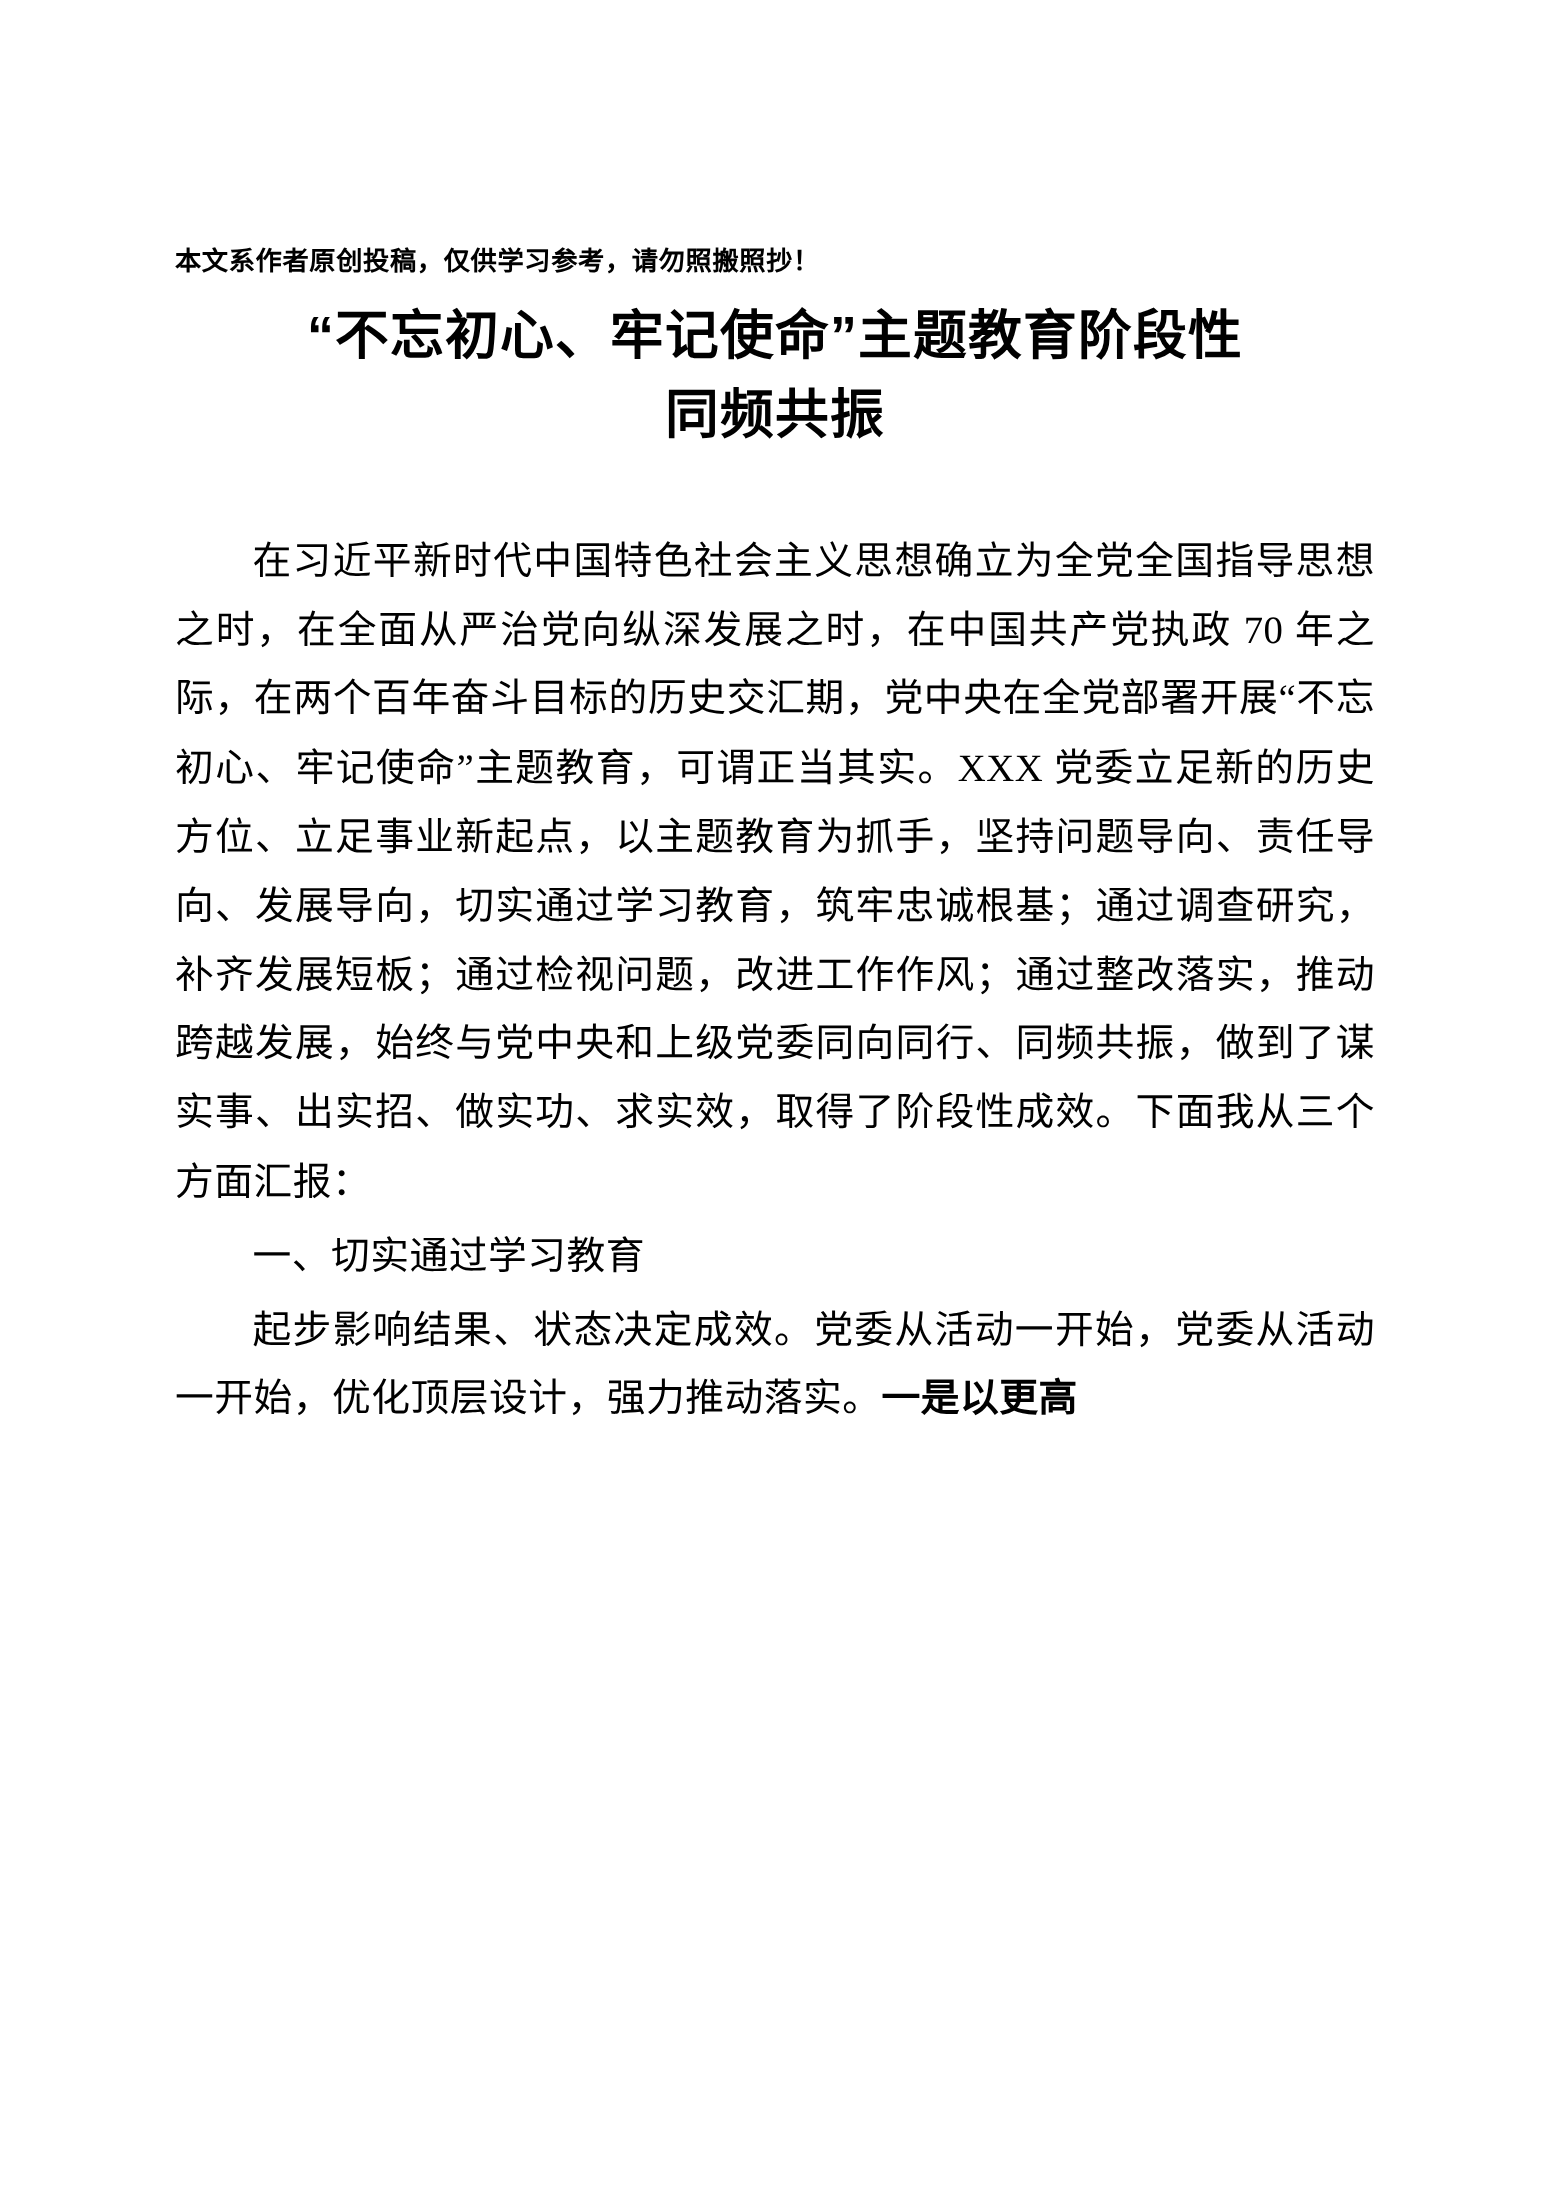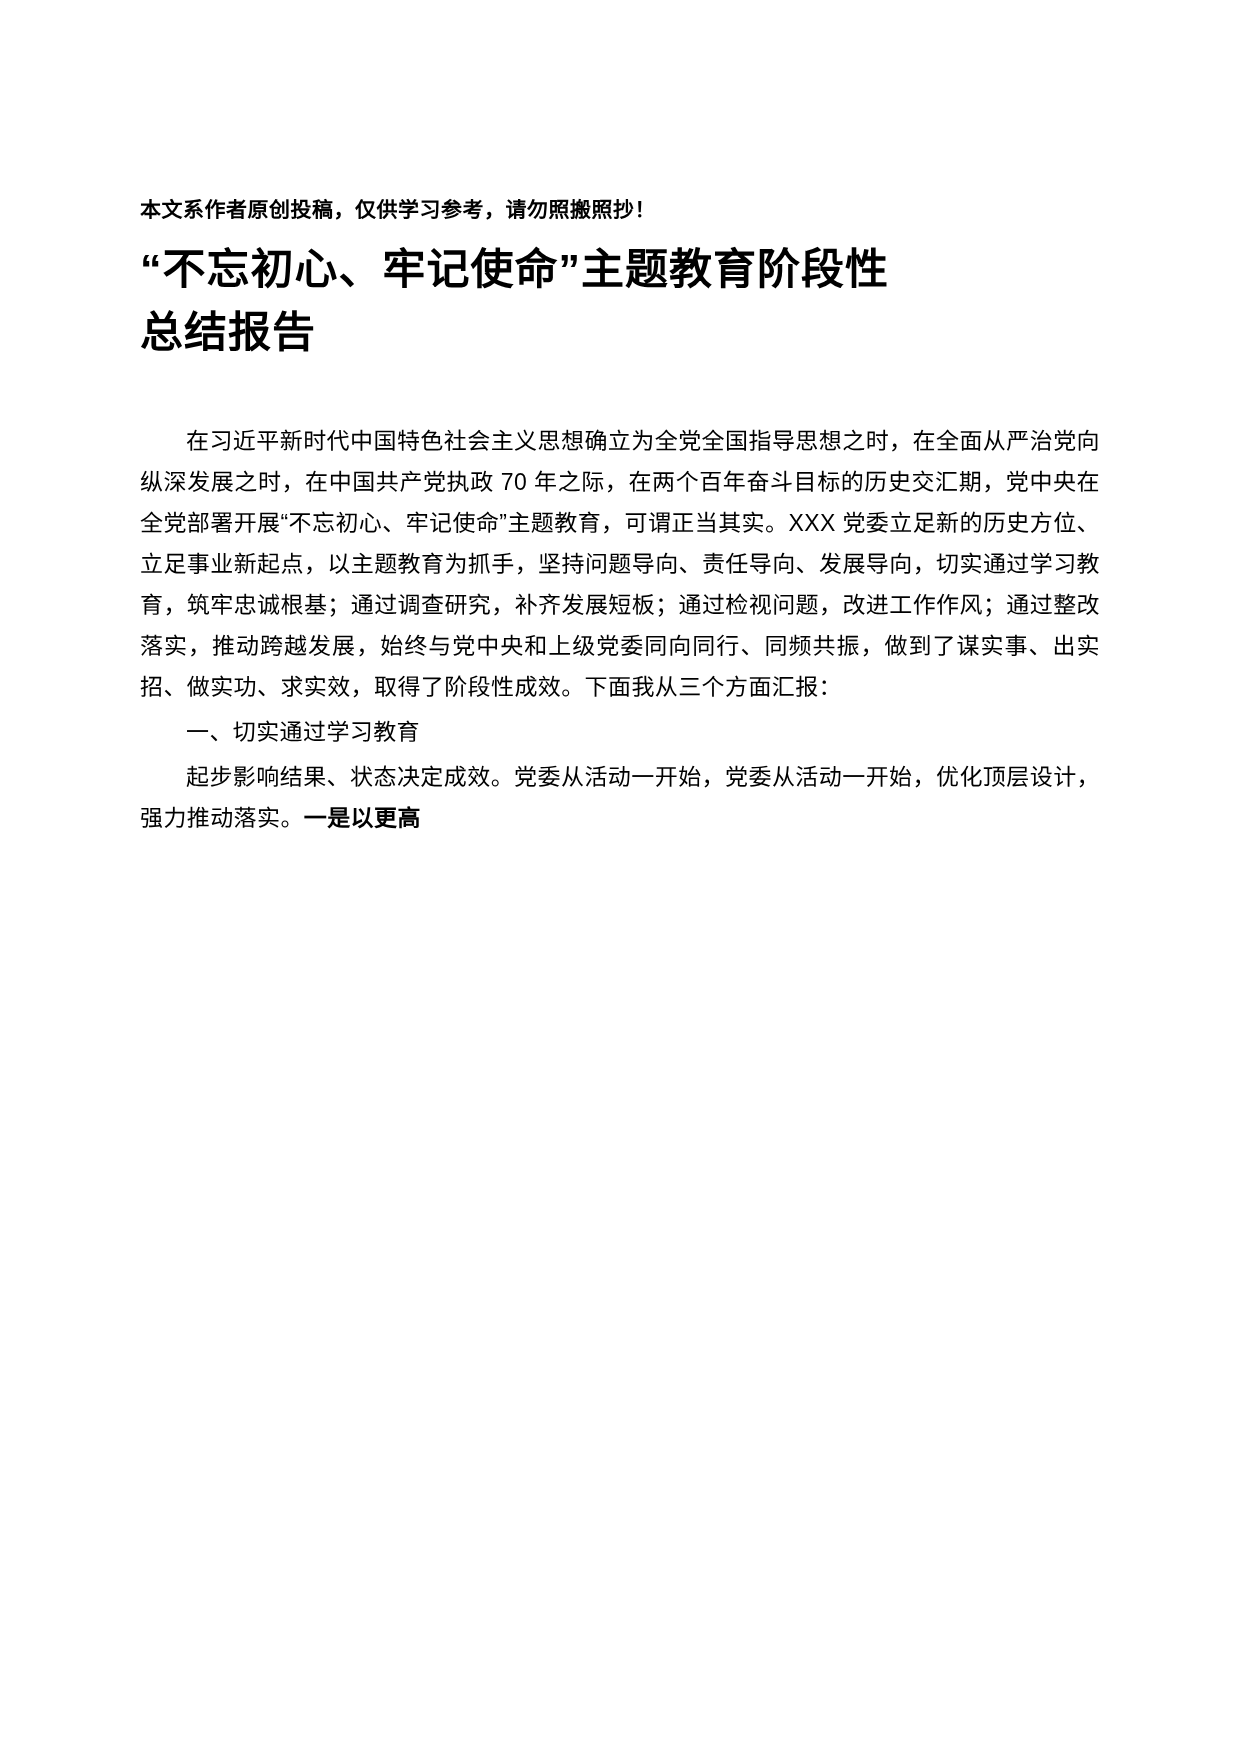--- a/index.html
+++ b/index.html
@@ -25,53 +25,54 @@
     font-size: 21px;
     font-weight: 700;
     letter-spacing: 0.5px;
     line-height: 1.4;
     margin: 0 0 14px 0;
     white-space: nowrap;
   }
   .doc-title {
     font-size: 43px;
     font-weight: 700;
-    text-align: left;
+    text-align: center;
     line-height: 1.45;
     letter-spacing: 1px;
     margin: 0 0 58px 0;
   }
   .doc-title .line {
     display: block;
   }
   .body-text p {
-    font-size: 23px;
+    font-size: 31px;
     line-height: 1.78;
     letter-spacing: 0.4px;
     margin: 0 0 4px 0;
     text-align: justify;
     text-justify: inter-ideograph;
+    font-family: Liberation Serif, serif;
   }
   .body-text p.indent {
     text-indent: 2em;
   }
   .body-text b {
     font-weight: 700;
   }
 </style>
 </head>
 <body>
 
 <div class="page">
 
   <div class="notice">本文系作者原创投稿，仅供学习参考，请勿照搬照抄！</div>
 
   <h1 class="doc-title">
     <span class="line">“不忘初心、牢记使命”主题教育阶段性</span>
-    <span class="line">总结报告</span>
+    <span class="line">同频共振</span>
   </h1>
 
   <div class="body-text">
     <p class="indent">在习近平新时代中国特色社会主义思想确立为全党全国指导思想之时，在全面从严治党向纵深发展之时，在中国共产党执政 70 年之际，在两个百年奋斗目标的历史交汇期，党中央在全党部署开展“不忘初心、牢记使命”主题教育，可谓正当其实。XXX 党委立足新的历史方位、立足事业新起点，以主题教育为抓手，坚持问题导向、责任导向、发展导向，切实通过学习教育，筑牢忠诚根基；通过调查研究，补齐发展短板；通过检视问题，改进工作作风；通过整改落实，推动跨越发展，始终与党中央和上级党委同向同行、同频共振，做到了谋实事、出实招、做实功、求实效，取得了阶段性成效。下面我从三个方面汇报：</p>
     <p class="indent">一、切实通过学习教育</p>
     <p class="indent"><span>起步影响结果、状态决定成效。党委从活动一开始，党委从活动一开始，优化顶层设计，强力推动落实。</span><b>一是以更高</b></p>
   </div>
 
 </div>
 

